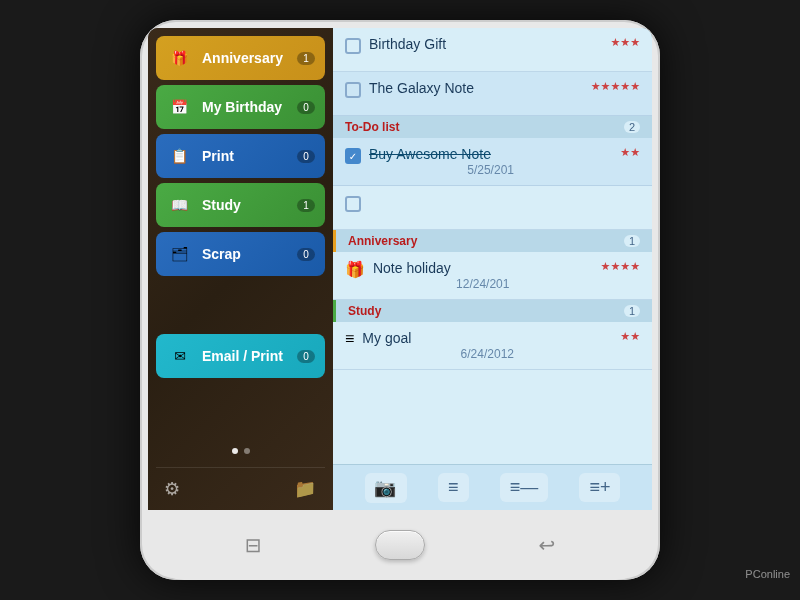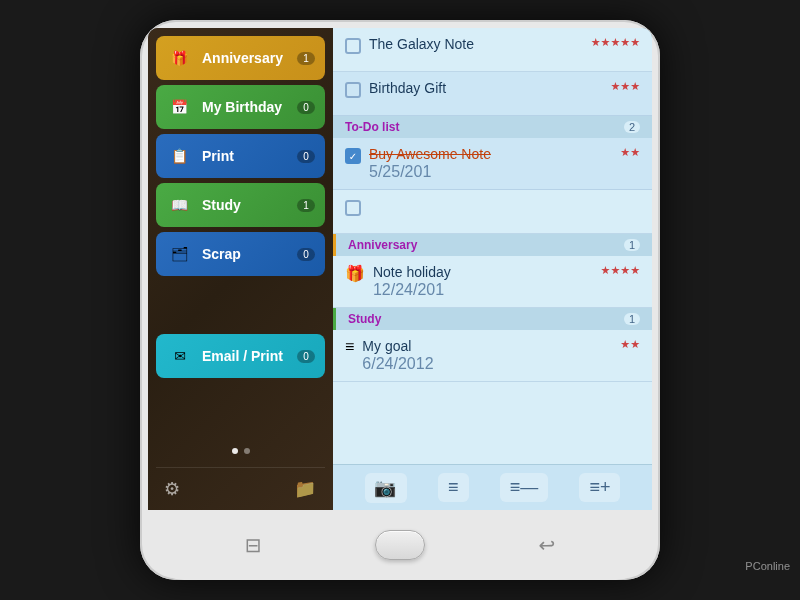--- a/index.html
+++ b/index.html
@@ -176,27 +176,28 @@
     }
 
     .note-title {
       font-size: 14px;
       color: #1a3a5a;
       font-weight: 500;
     }
 
     .note-title.strikethrough {
       text-decoration: line-through;
-      color: #c2410c;
+      color: #0c4a6e;
     }
 
     .note-meta {
-      font-size: 16px;
+      font-size: 12px;
       color: #6688aa;
       margin-top: 1px;
+      text-align: center;
     }
 
     .note-stars {
       color: #cc4444;
       font-size: 11px;
       flex-shrink: 0;
       margin-left: 8px;
     }
 
     .note-icon {
@@ -208,21 +209,21 @@
     .section-header {
       background: #b8d8e8;
       padding: 4px 12px;
       display: flex;
       justify-content: space-between;
       align-items: center;
     }
 
     .section-header-label {
       font-size: 12px;
-      color: #a21caf;
+      color: #b91c1c;
       font-weight: 600;
     }
 
     .section-header-count {
       font-size: 11px;
       color: #446688;
       background: #d8eef8;
       border-radius: 8px;
       padding: 0 5px;
     }
@@ -269,21 +270,21 @@
       height: 30px;
       background: linear-gradient(180deg, #f0f0f0, #d8d8d8);
       border-radius: 15px;
       border: 1px solid #aaa;
       box-shadow: 0 2px 4px rgba(0,0,0,0.2), inset 0 1px 0 rgba(255,255,255,0.8);
       cursor: pointer;
     }
 
     .watermark {
       position: absolute;
-      bottom: 28px;
+      bottom: 20px;
       right: 10px;
       color: rgba(255,255,255,0.5);
       font-size: 11px;
       margin-left: 17px;
     }
   </style>
 </head>
 <body>
 
 <div class="device-wrapper">
@@ -337,31 +338,31 @@
         <span class="footer-icon">📁</span>
       </div>
     </div>
 
     <div class="right-panel">
       <div class="note-list">
 
         <div class="note-item">
           <div class="note-checkbox"></div>
           <div class="note-content">
+            <div class="note-title">Birthday Gift</div>
+          </div>
+          <div class="note-stars">★★★</div>
+        </div>
+
+        <div class="note-item">
+          <div class="note-checkbox"></div>
+          <div class="note-content">
             <div class="note-title">The Galaxy Note</div>
           </div>
           <div class="note-stars">★★★★★</div>
-        </div>
-
-        <div class="note-item">
-          <div class="note-checkbox"></div>
-          <div class="note-content">
-            <div class="note-title">Birthday Gift</div>
-          </div>
-          <div class="note-stars">★★★</div>
         </div>
 
         <div class="section-header">
           <span class="section-header-label">To-Do list</span>
           <span class="section-header-count">2</span>
         </div>
 
         <div class="note-item">
           <div class="note-checkbox checked">✓</div>
           <div class="note-content">

